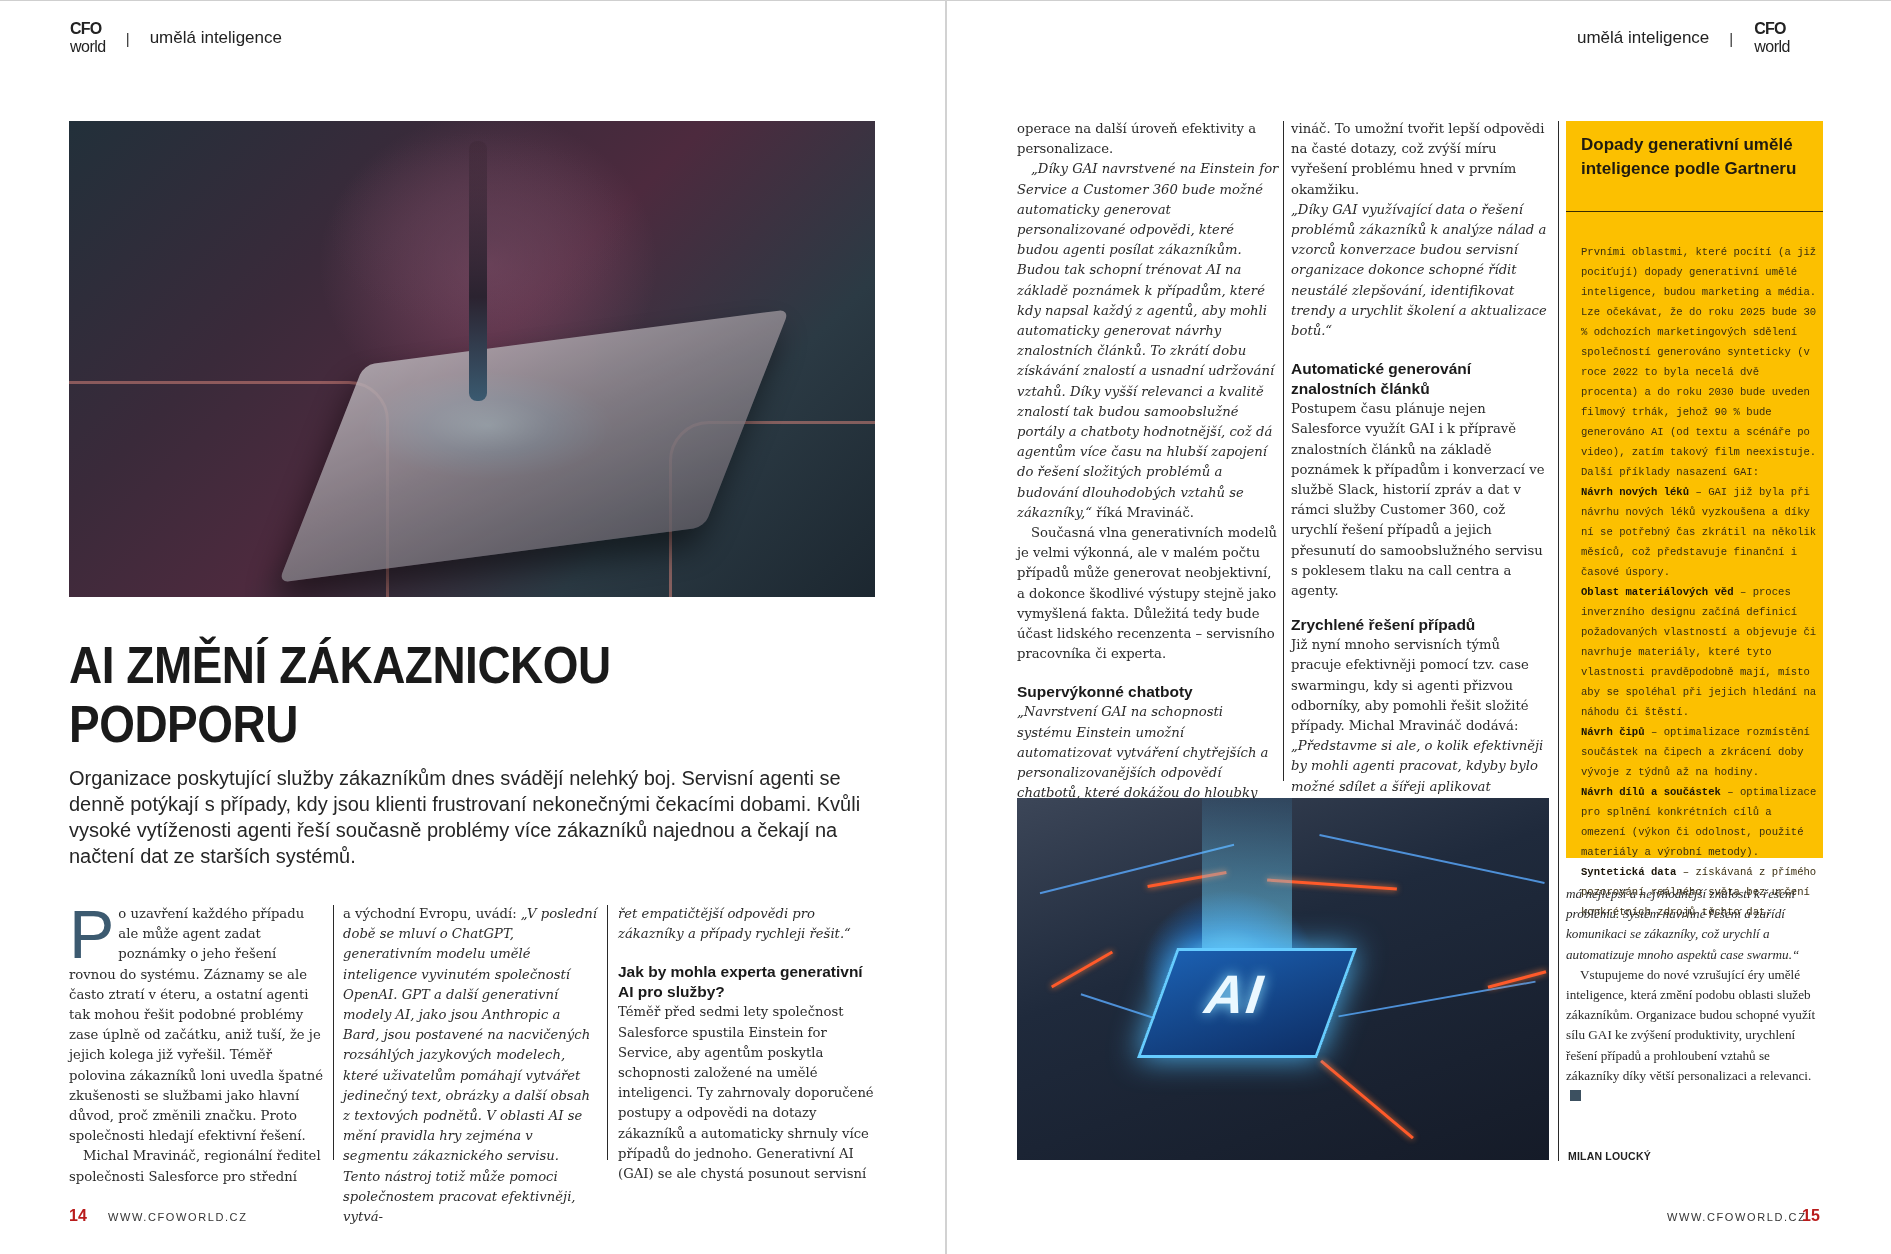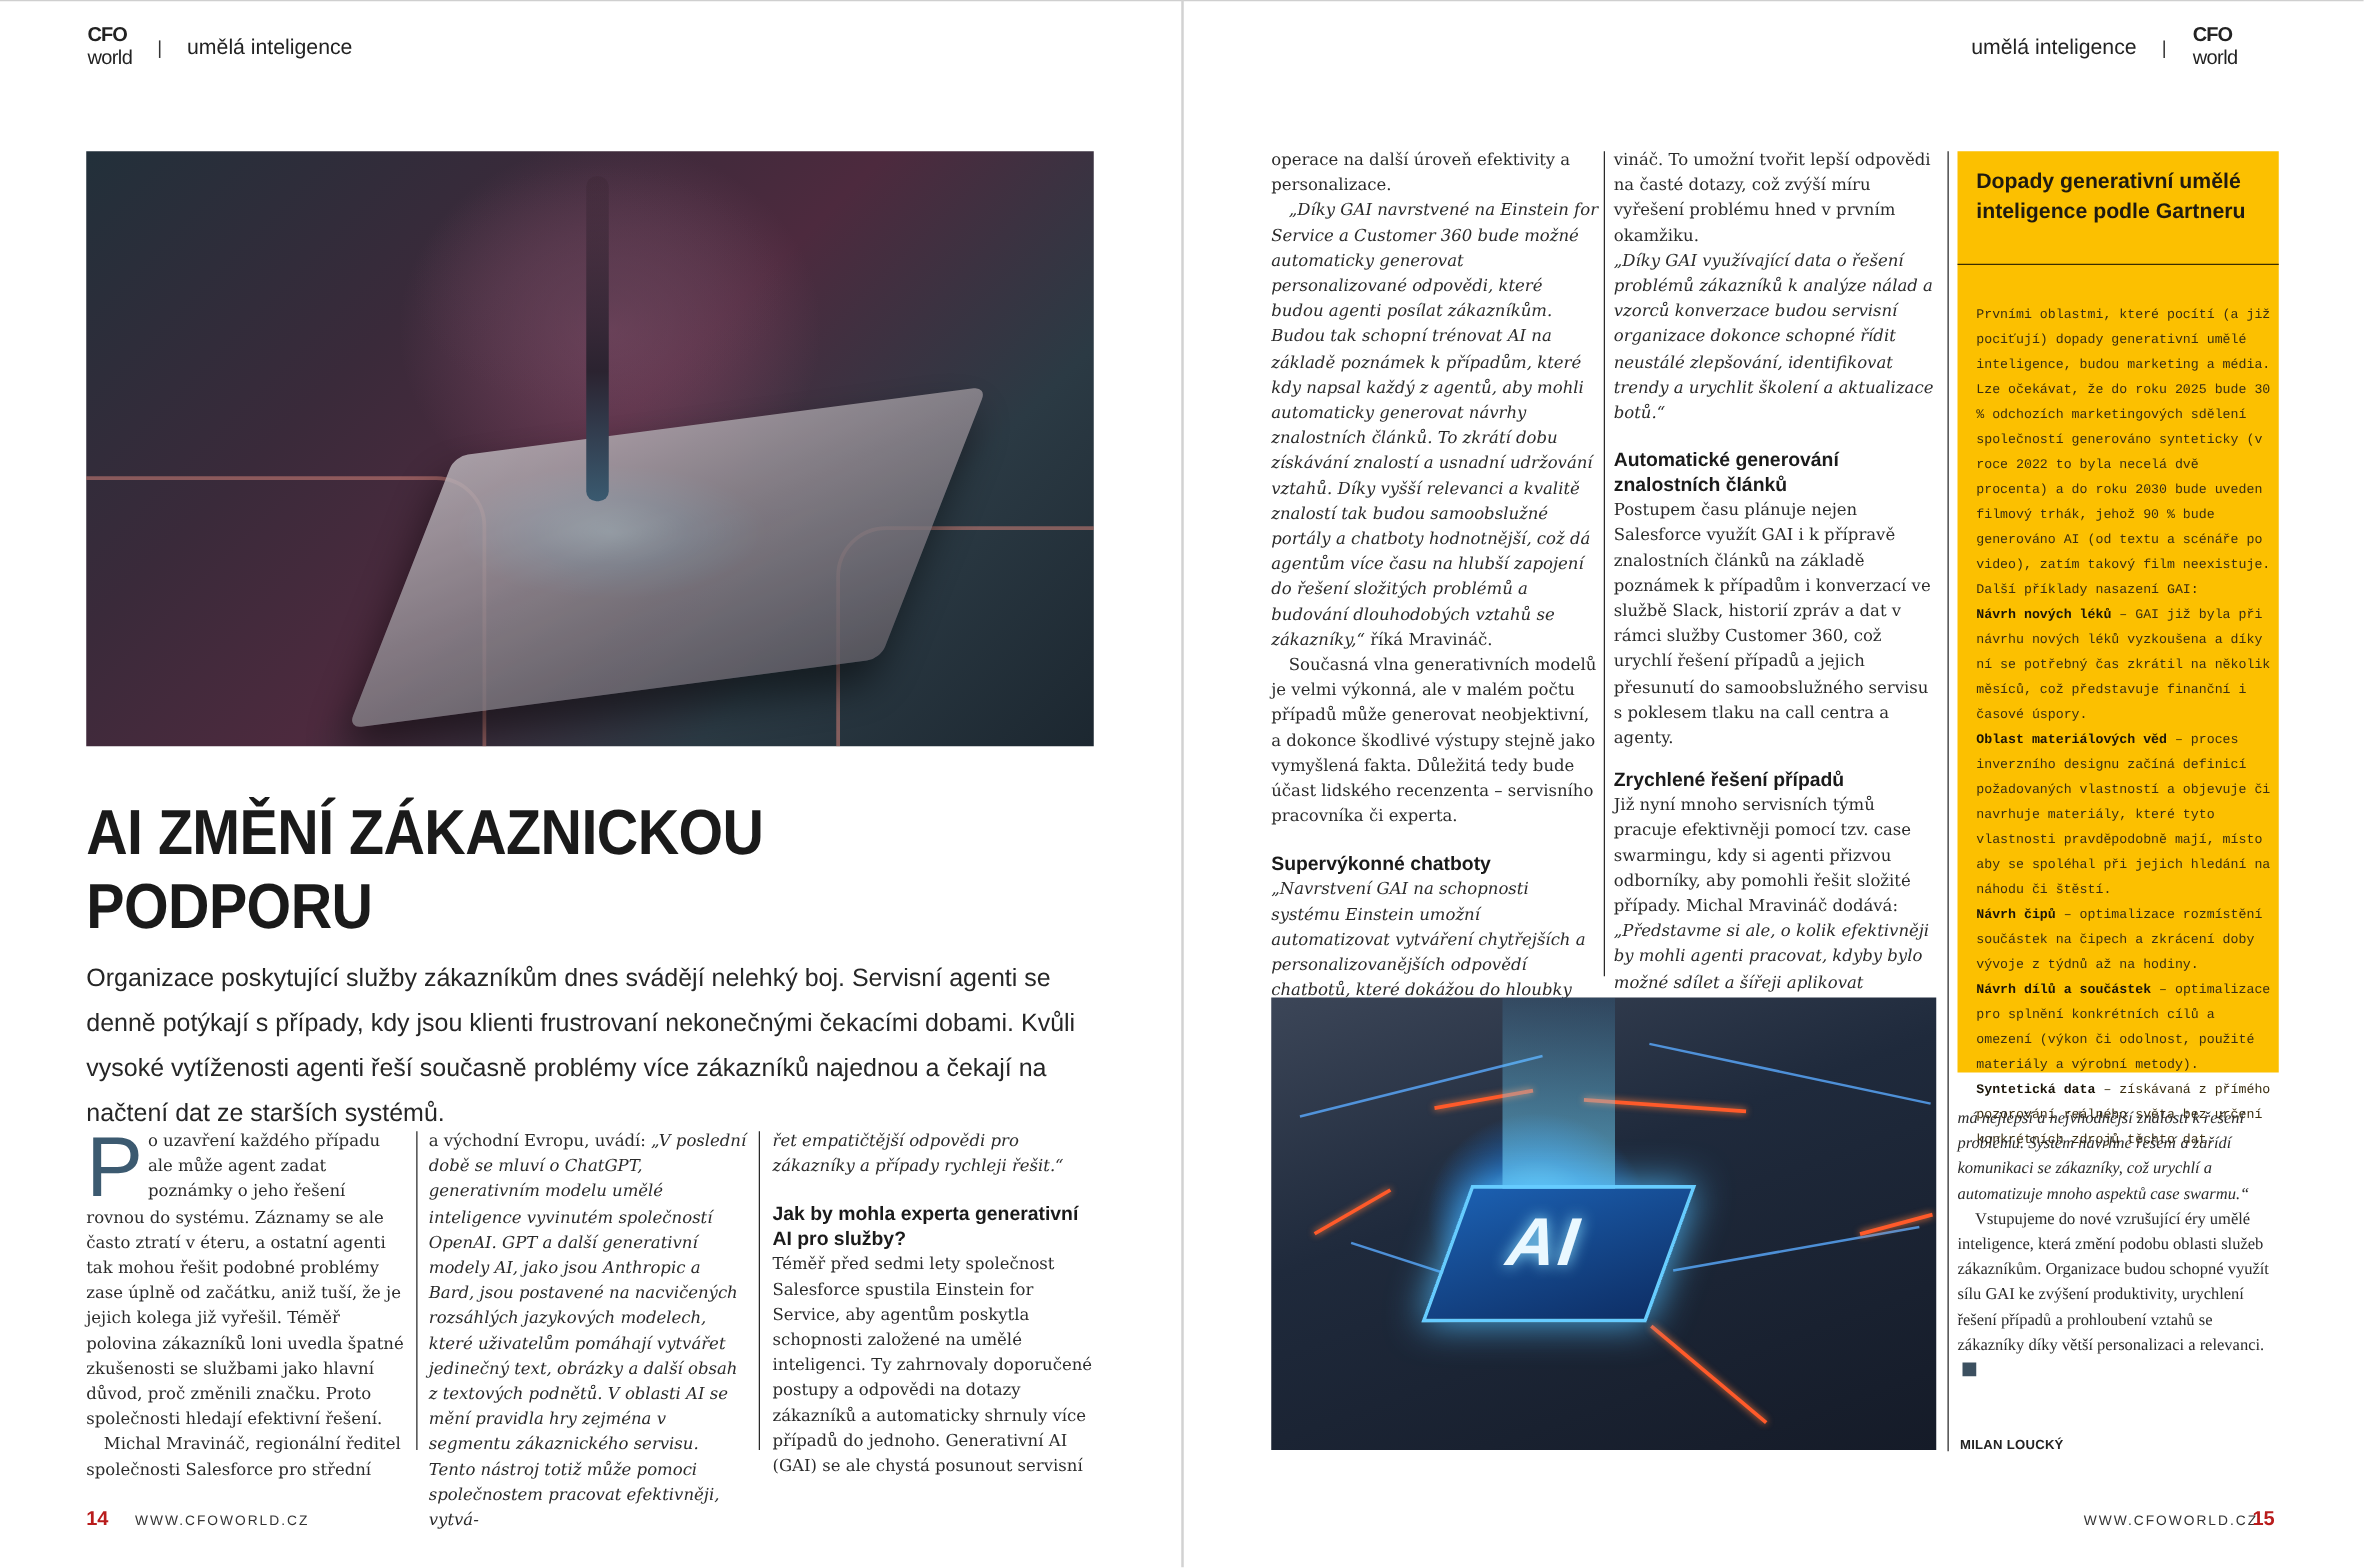--- a/index.html
+++ b/index.html
@@ -43,21 +43,21 @@
   .aiimg .chip-label { position: absolute; left: 190px; top: 165px; font-family: "Liberation Sans", sans-serif;
     font-weight: bold; font-size: 54px; color: #eaf8ff; transform: skewX(-18deg); letter-spacing: 2px;
     text-shadow: 0 0 12px #8fe3ff; }
   .aiimg .trace { position: absolute; height: 3px; background: #ff5a2a; box-shadow: 0 0 6px #ff7a3a; }
   .aiimg .btrace { position: absolute; height: 2px; background: rgba(90,170,255,0.8); }
 
   
   .headline { left: 69px; top: 636px; width: 820px; font-family: "Liberation Sans", sans-serif; font-weight: bold;
     font-size: 51px; line-height: 59px; letter-spacing: -0.5px; color: #1a1a1a; transform: scaleX(0.9); transform-origin: left top; }
   .lead { left: 69px; top: 765px; width: 820px; font-family: "Liberation Sans", sans-serif; font-size: 20px;
-    line-height: 36px; color: #262626; }
+    line-height: 26px; color: #262626; }
 
   
   .col { font-size: 13.2px; line-height: 20.2px; color: #2a2a2a; text-align: left; }
   .col p { margin: 0; }
   .col .indent { text-indent: 14px; }
   .col i, .col .it { font-style: italic; }
   .col h3 { font-family: "Liberation Sans", sans-serif; font-weight: bold; font-size: 15.5px; line-height: 20px;
     color: #1a1a1a; margin-top: 18px; }
   .dropcap { float: left; font-family: "Liberation Sans", sans-serif; font-size: 68px; line-height: 56px;
     color: #3c5a70; margin: 2px 4px 0 0; height: 58px; }

